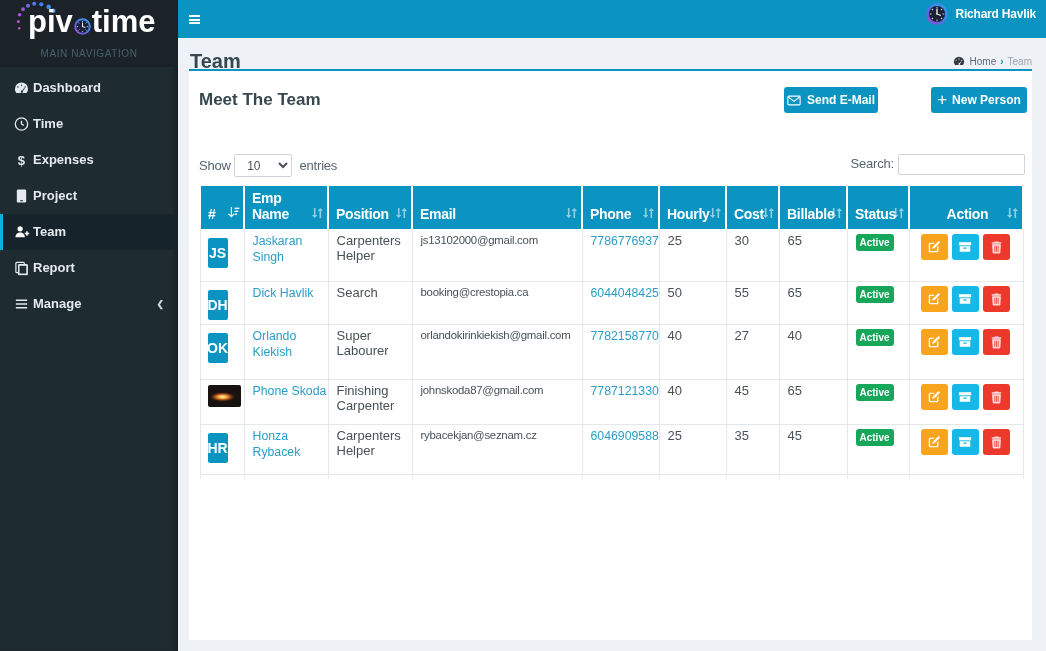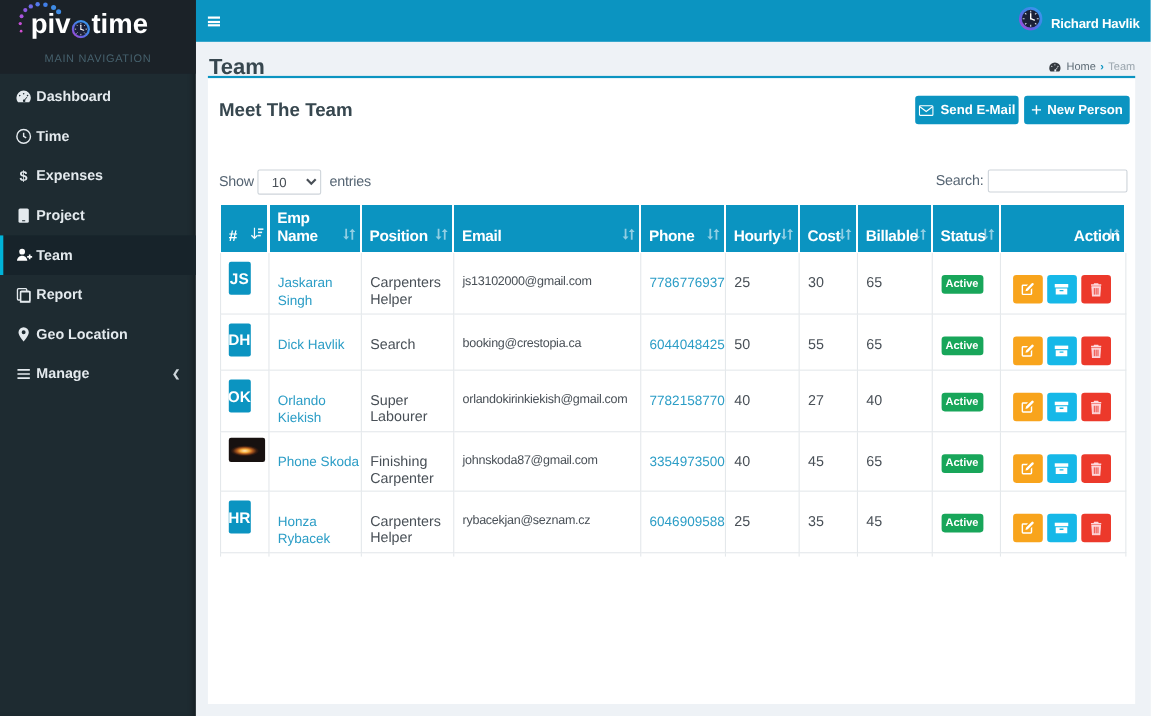--- a/index.html
+++ b/index.html
@@ -1,63 +1,63 @@
 <!DOCTYPE html>
 <html><head>
 <meta charset="utf-8">
 <style>
 * { margin:0; padding:0; box-sizing:border-box; }
 html,body { width:1046px; height:651px; overflow:hidden; font-family:"Liberation Sans", sans-serif; background:#eef2f6; }
 
 .sidebar { position:absolute; left:0; top:0; width:178px; height:651px; background:#1e2b31; z-index:5; box-shadow:inset -5px 0 7px -4px rgba(0,0,0,0.45); }
 .brand { position:relative; height:67px; background:#1b2228; }
-.brand-text { position:absolute; left:28px; top:6px; font-size:25px; line-height:32px; font-weight:bold; color:#fff; letter-spacing:0px; display:flex; align-items:center; }
+.brand-text { position:absolute; left:28px; top:6px; font-size:31px; line-height:32px; font-weight:bold; color:#fff; letter-spacing:0px; display:flex; align-items:center; }
 .brand-text svg.clock { margin:8px 1px 0 1px; }
 .nav-label { position:absolute; top:48px; left:0; width:178px; text-align:center; font-size:10px; color:#46616d; letter-spacing:0.6px; }
 .menu { list-style:none; margin-top:3px; }
 .menu li { position:relative; height:36px; line-height:36px; color:#e4eaee; font-size:13px; font-weight:bold; }
 .menu li svg { position:absolute; left:14px; top:50%; transform:translateY(-50%); }
 .menu li span.lbl { position:absolute; left:33px; top:0; }
 .menu li.active { background:#17232a; border-left:3px solid #00b3d8; }
 .menu li.active svg { left:11px; }
 .menu li.active span.lbl { left:30px; }
 .menu li .chev { position:absolute; right:14px; top:0; font-size:9px; color:#cdd5da; }
 
 .navbar { position:absolute; left:178px; top:0; width:868px; height:38px; background:#0b94c1; }
 .burger { position:absolute; left:11px; top:15px; width:11px; }
 .burger div { height:2px; background:#fff; margin-bottom:1.5px; }
-.nav-user { position:absolute; right:10px; top:0; height:28px; display:flex; align-items:flex-end; }
+.nav-user { position:absolute; right:10px; top:0; height:28px; display:flex; align-items:center; }
 .nav-user .uname { color:#fff; font-size:12px; font-weight:bold; margin-left:7px; letter-spacing:-0.2px; }
 
 .content-header { position:absolute; left:178px; top:38px; width:868px; height:42px; }
 .content-header h1 { position:absolute; left:12px; top:12px; font-size:20px; font-weight:bold; color:#37474f; }
 .breadcrumb { position:absolute; right:14px; top:18px; font-size:10px; color:#5d6b75; display:flex; align-items:center; }
 .breadcrumb .sep { color:#0b94c1; margin:0 4px; font-weight:bold; }
 .breadcrumb .muted { color:#9aa5ad; }
 .card { position:absolute; left:189px; top:69px; width:843px; height:571px; background:#fff; border-top:2px solid #0b94c1; }
 .card-head { position:absolute; left:10px; right:10px; top:16px; height:28px; }
 .card-head h2 { position:absolute; left:0; top:3px; font-size:17px; font-weight:bold; color:#37474f; }
-.btns { position:absolute; right:-5px; top:0; display:flex; }
+.btns { position:absolute; right:-5px; top:0; display:flex;gap:48px; }
 .btn { height:26px; background:#0b94c1; color:#fff; font-size:12px; font-weight:bold; border-radius:3px; display:flex; align-items:center; justify-content:center; margin-left:5px; }
 .btn.b1 { width:94px; } .btn.b2 { width:96px; }
 .btn svg { margin-right:6px; }
 .btn .plus { font-size:17px; font-weight:normal; margin-right:5px; }
 
 .toolbar { position:absolute; left:10px; right:10px; top:71px; height:32px; font-size:13px; color:#566573; letter-spacing:-0.2px; }
 .show { position:absolute; left:0; top:12px; }
 .show select { width:58px; height:23px; margin:0 4px 0 0; font-size:12px; color:#495057; border:1px solid #ced4da; border-radius:2px; background:#fff; font-family:"Liberation Sans",sans-serif; padding-left:8px; }
 .search { position:absolute; right:-3px; top:12px; }
 .search input { width:127px; height:21px; border:1px solid #ced4da; border-radius:2px; margin-left:4px; vertical-align:middle; }
 
 table.dt { position:absolute; left:10px; top:115px; border-collapse:collapse; table-layout:fixed; width:823px; font-size:13px; color:#495057; }
 table.dt th { background:#0b94c1; color:#fff; font-size:14px; letter-spacing:-0.3px; font-weight:bold; text-align:left; vertical-align:bottom; padding:4px 4px 7px 7px; position:relative; border-left:2px solid #fff; border-bottom:1px solid #fff; height:43px; }
 table.dt th:last-child { border-right:2px solid #fff; }
 table.dt th .sort { position:absolute; right:3px; bottom:7px; opacity:0.55; }
 table.dt th .sort.on { opacity:0.95; }
-table.dt td { border:1px solid #e4e8eb; border-top:none; padding:19px 8px 4px; vertical-align:top; line-height:15px; }
+table.dt td { border:1px solid #e4e8eb; border-top:none; padding:3px 8px 4px; vertical-align:top; line-height:15px; }
 table.dt tr.h53 { height:52px; } table.dt tr.tail td { height:3px; padding:0; border-bottom:none; } table.dt tr.h43 { height:43px; } table.dt tr.h55 { height:55px; } table.dt tr.h45 { height:45px; } table.dt tr.h50 { height:50px; }
 .avatar { width:20px; height:30px; background:#0b94c1; color:#fff; font-weight:bold; font-size:14px; display:flex; align-items:center; justify-content:center; border-radius:2px; margin-top:0px; }
 a.lnk { color:#2b9dc6; text-decoration:none; } td .lnk { font-size:12.3px; }
 .mail { font-size:11.4px; letter-spacing:-0.25px; white-space:nowrap; }
 .nw { white-space:nowrap; }
 .badge { display:inline-block; background:#18a65a; color:#fff; font-size:10px; line-height:11px; font-weight:bold; padding:3px 4px; border-radius:3px; margin-top:1px; }
 .acts { display:flex; margin:1px 0 0 3px; }
 .abtn { width:29px; height:26px; border-radius:3px; display:flex; align-items:center; justify-content:center; margin-right:4px; }
 .abtn.o { background:#f8a41c; }
 .abtn.c { background:#16b8e8; }
@@ -149,26 +149,20 @@
       </li>
     <li>
         <svg width="15" height="15" viewBox="0 0 16 16" fill="none" stroke="#e4eaee" stroke-width="1.3">
           <rect x="2" y="2" width="9" height="11" rx="1"></rect>
           <path d="M5 5h9v10h-9z" fill="#1e2b31"></path>
           <rect x="5" y="4.5" width="9" height="10" rx="1"></rect>
         </svg>
         <span class="lbl">Report</span>
       </li>
     <li>
-        <svg width="15" height="15" viewBox="0 0 16 16" fill="#e4eaee">
-          <path d="M8 1a5 5 0 0 0-5 5c0 3.6 5 9 5 9s5-5.4 5-9a5 5 0 0 0-5-5zm0 6.8A1.9 1.9 0 1 1 8 4a1.9 1.9 0 0 1 0 3.8z"></path>
-        </svg>
-        <span class="lbl">Geo Location</span>
-      </li>
-    <li>
         <svg width="15" height="15" viewBox="0 0 16 16" stroke="#e4eaee" stroke-width="1.6">
           <line x1="2" y1="4" x2="14" y2="4"></line>
           <line x1="2" y1="8" x2="14" y2="8"></line>
           <line x1="2" y1="12" x2="14" y2="12"></line>
         </svg>
         <span class="lbl">Manage</span>
         <span class="chev">❮</span>
       </li>
   </ul>
 </div>
@@ -277,21 +271,21 @@
                 <path d="M9.3 1 12 4h-1.9v7H8.5V4H6.6z"></path>
               </svg></span></th>
         <th>Billable<span class="sort"><svg width="13" height="12" viewBox="0 0 13 12" fill="#fff">
                 <path d="M3.7 11 1 8h1.9V1h1.6v7h1.9z"></path>
                 <path d="M9.3 1 12 4h-1.9v7H8.5V4H6.6z"></path>
               </svg></span></th>
         <th>Status<span class="sort"><svg width="13" height="12" viewBox="0 0 13 12" fill="#fff">
                 <path d="M3.7 11 1 8h1.9V1h1.6v7h1.9z"></path>
                 <path d="M9.3 1 12 4h-1.9v7H8.5V4H6.6z"></path>
               </svg></span></th>
-        <th style="text-align:right">Action<span class="sort"><svg width="13" height="12" viewBox="0 0 13 12" fill="#fff">
+        <th style="text-align:center">Action<span class="sort"><svg width="13" height="12" viewBox="0 0 13 12" fill="#fff">
                 <path d="M3.7 11 1 8h1.9V1h1.6v7h1.9z"></path>
                 <path d="M9.3 1 12 4h-1.9v7H8.5V4H6.6z"></path>
               </svg></span></th>
       </tr>
     </thead>
     <tbody>
       <tr class="h53">
         <td style="padding:8px 6px 4px 7px">
             <div class="avatar">JS</div>
           </td>
@@ -399,21 +393,21 @@
             </div>
           </td>
       </tr>
       <tr class="h45">
         <td style="padding:8px 6px 4px 7px">
             <div class="photo"></div>
           </td>
         <td><a class="lnk nw">Phone Skoda</a></td>
         <td>Finishing<br>Carpenter</td>
         <td class="mail">johnskoda87@gmail.com</td>
-        <td><a class="lnk nw">3354973500</a></td>
+        <td><a class="lnk nw">7787121330</a></td>
         <td>40</td>
           <td>45</td>
           <td>65</td>
         <td><span class="badge">Active</span></td>
         <td>
             <div class="acts">
               <div class="abtn o">
                 <svg width="14" height="14" viewBox="0 0 16 16" fill="#fff">
                   <path d="M2 4.5A1.5 1.5 0 0 1 3.5 3h5.2l-1.5 1.5H3.5v8h8V8.3L13 6.8v5.7a1.5 1.5 0 0 1-1.5 1.5h-8A1.5 1.5 0 0 1 2 12.5z"></path>
                   <path d="M12.6 1.6a1.3 1.3 0 0 1 1.8 1.8l-6 6-2.4.6.6-2.4z"></path>

